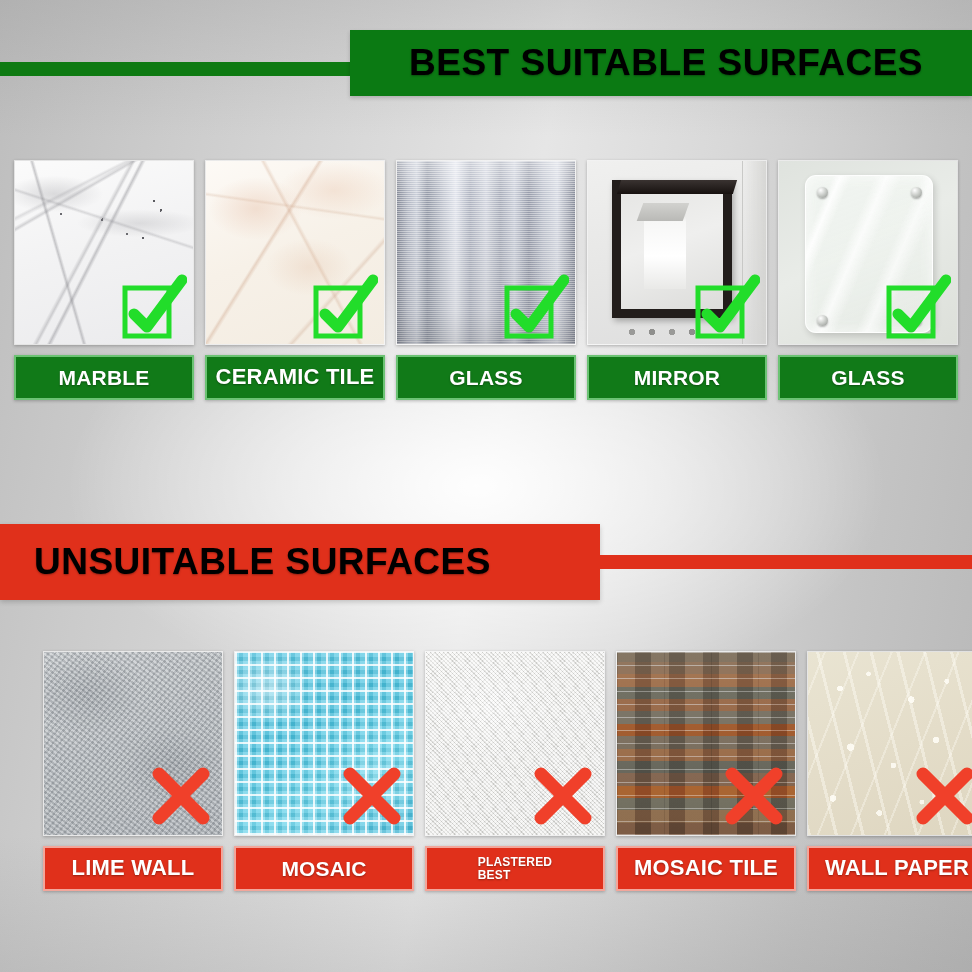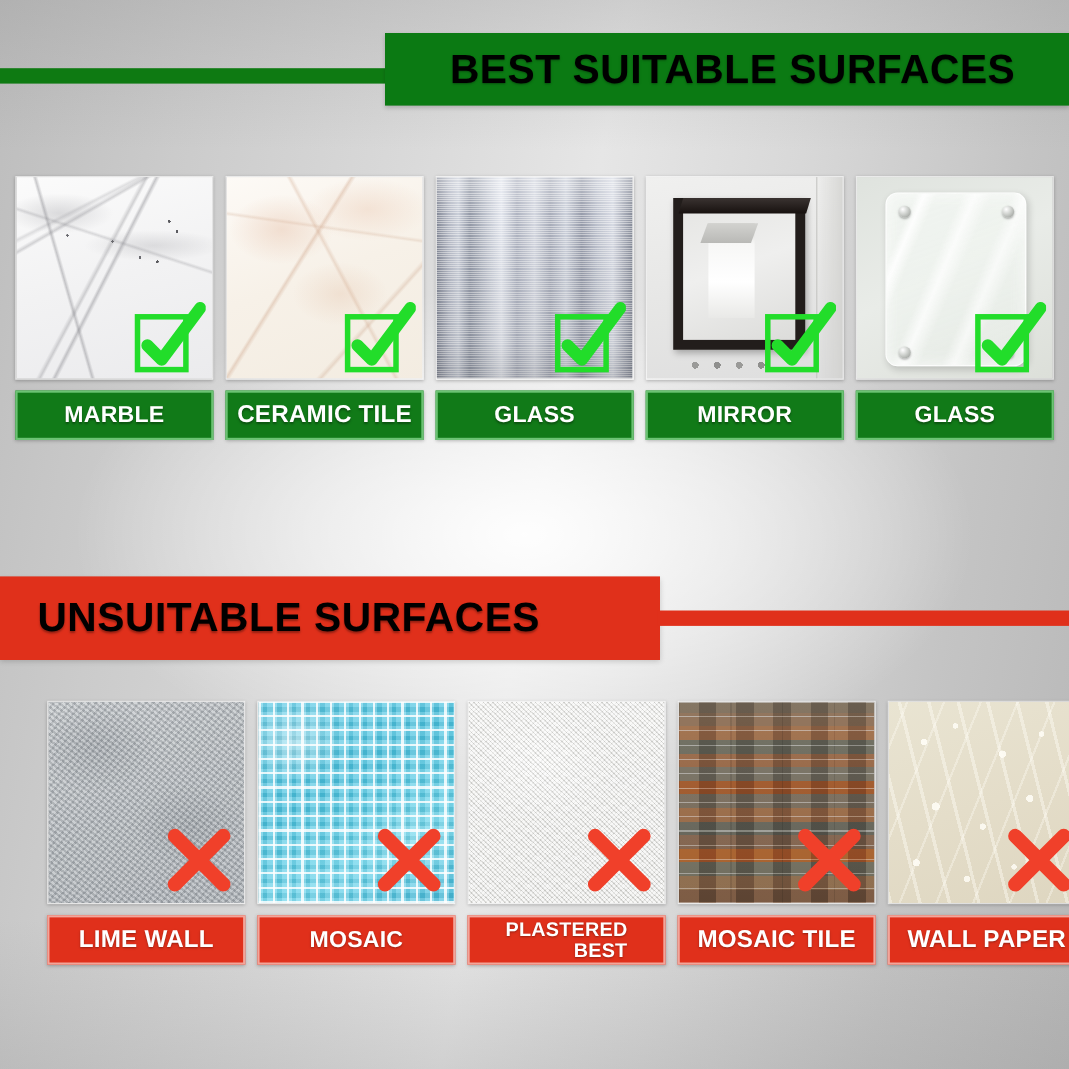--- a/index.html
+++ b/index.html
@@ -58,21 +58,21 @@
     font-size:37px;
     padding-left:34px;
     box-shadow:0 2px 5px rgba(0,0,0,0.18);
   }
   #red-rule { top:555px; left:598px; width:374px; background:#e0301b; }
 
   
   .row { position:absolute; left:14px; width:944px; display:flex; gap:11px; }
   .cell { width:180px; }
   #row-good { top:160px; }
-  #row-bad  { top:637px;padding-left:29px; }
+  #row-bad  { top:651px;padding-left:29px; }
 
   
   .tile {
     position:relative;
     width:180px; height:185px;
     overflow:hidden;
     border:1px solid rgba(255,255,255,0.55);
     box-shadow:0 1px 3px rgba(0,0,0,0.25);
   }
   .tex { position:absolute; inset:0; }
@@ -272,34 +272,34 @@
 
   
   .mark { position:absolute; right:6px; bottom:4px; width:66px; height:66px; }
   .mark-x { right:10px; bottom:8px; width:62px; height:62px; }
 
   
   .chip {
     margin-top:10px;
     height:45px;
     display:flex; align-items:center; justify-content:center;
-    text-align:right;
+    text-align:left;
     color:#ffffff;
     font-weight:bold;
     font-size:21px;
     line-height:1.02;
     letter-spacing:0.2px;
     text-shadow:0 1px 2px rgba(0,0,0,.35);
     box-shadow:0 1px 3px rgba(0,0,0,.25);
     padding:0 4px;
   }
   .chip-green { background:#117a18; border:2px solid #6cc374; }
   .chip-red   { background:#e0301b; border:2px solid #f2a69b; }
   .chip-sm { font-size:22px; }
-  .chip-two { font-size:18px; line-height:1.05; }
+  .chip-two { font-size:12px; line-height:1.05; }
 </style>
 </head>
 <body>
 
 <div id="page">
   <div class="bg-vign"></div>
 
   <div class="banner-rule" id="green-rule"></div>
   <div class="banner-box" id="green-banner">
     <span class="txt">BEST SUITABLE SURFACES</span>

